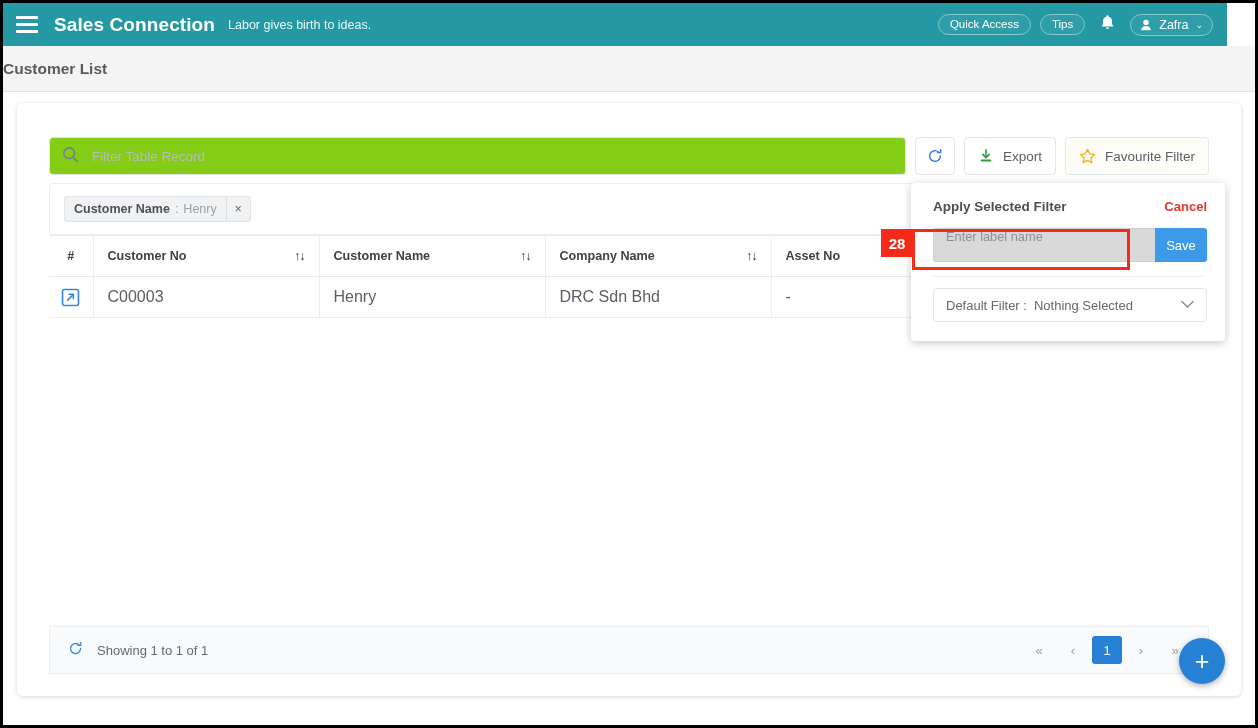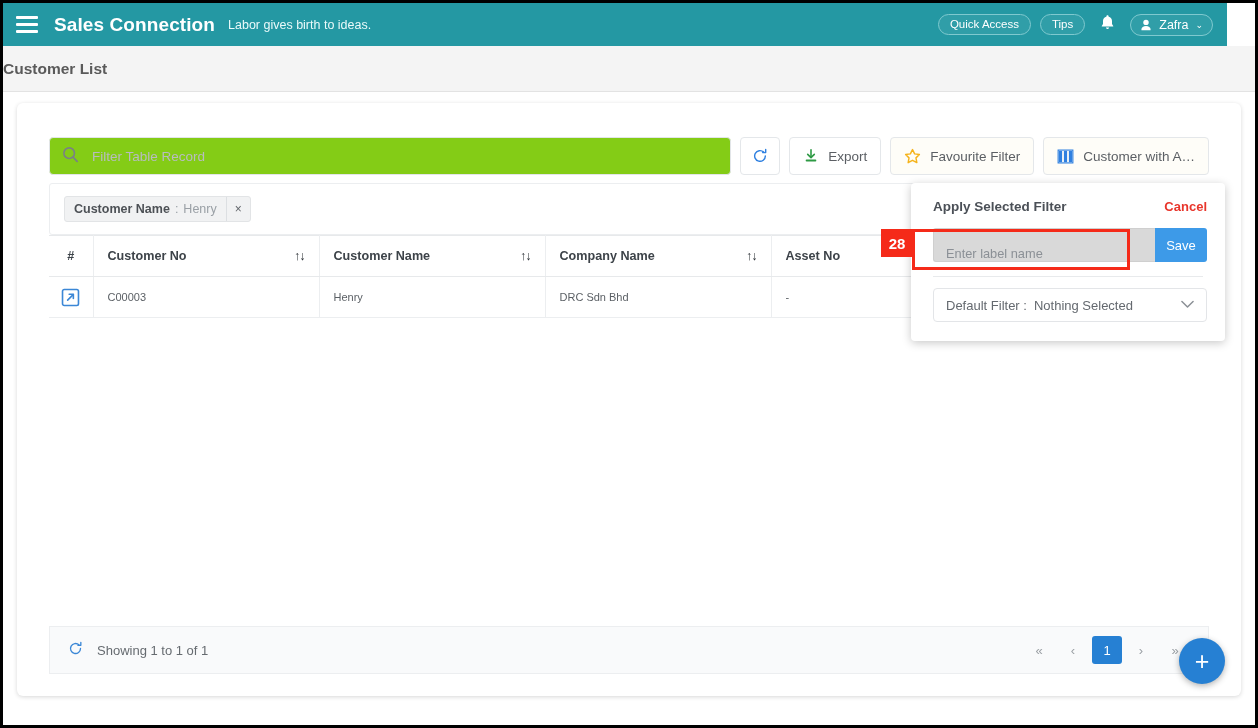--- a/index.html
+++ b/index.html
@@ -150,21 +150,21 @@
     white-space: nowrap;
   }
   thead th .hinner { display: flex; align-items: center; }
   thead th .sort {
     margin-left: auto; color: #31363b; font-size: 12.5px; letter-spacing: -1px;
     cursor: pointer;
   }
   tbody td {
     height: 41px; border-bottom: 1px solid #eceef0;
     border-right: 1px solid #eceef0;
-    font-size: 11px; color: #5a5f64; padding: 0 14px;
+    font-size: 16px; color: #5a5f64; padding: 0 14px;
     white-space: nowrap;
   }
   td.idxcell, th.idxcell { width: 44px; padding: 0; text-align: center; }
   .openicon { width: 19px; height: 19px; display: inline-block; vertical-align: middle; }
 
   
   .footer {
     position: absolute; left: 32px; bottom: 22px;
     width: 1160px; height: 48px;
     background: #f9fafb; border: 1px solid #eceef0;
@@ -207,21 +207,21 @@
     margin-left: auto; font-size: 13px; font-weight: bold;
     color: #e8352b; cursor: pointer;
   }
   .popup-inputrow {
     display: flex; align-items: stretch;
     margin: 14px 18px 0 22px; height: 34px;
   }
   .popup-input {
     flex: 1; background: #d9d9d9; border: 1px solid #cfcfcf;
     border-right: none; border-radius: 3px 0 0 3px;
-    display: flex; align-items: flex-end; padding: 0 12px;
+    display: flex; align-items: flex-start; padding: 0 12px;
   }
   .popup-input input {
     border: none; outline: none; background: transparent; width: 100%;
     font-size: 12.8px; color: #5a5f64;
     font-family: "Liberation Sans", sans-serif;
   }
   .popup-input input::placeholder { color: #8b9096; }
   .popup-save {
     width: 52px; background: #3d9ae8; color: #ffffff;
     border-radius: 0 3px 3px 0;
@@ -325,29 +325,20 @@
         <span>Export</span>
       </div>
 
       <div class="tbtn">
         <svg width="17" height="17" viewBox="0 0 20 20" fill="none" aria-hidden="true">
           <path d="M10 1.8l2.5 5.1 5.6.8-4 3.9 1 5.6-5.1-2.7-5.1 2.7 1-5.6-4-3.9 5.6-.8z" stroke="#f5b31b" stroke-width="1.7" stroke-linejoin="round" fill="none"></path>
         </svg>
         <span>Favourite Filter</span>
       </div>
 
-      <div class="tbtn">
-        <svg width="17" height="17" viewBox="0 0 18 18" aria-hidden="true">
-          <rect x="2" y="3" width="3.4" height="12" fill="#2f80e0"></rect>
-          <rect x="7.3" y="3" width="3.4" height="12" fill="#2f80e0"></rect>
-          <rect x="12.6" y="3" width="3.4" height="12" fill="#2f80e0"></rect>
-          <rect x="1.2" y="2.2" width="15.6" height="13.6" fill="none" stroke="#2f80e0" stroke-width="1.2"></rect>
-        </svg>
-        <span>Customer with A…</span>
-      </div>
     </div>
 
     <div class="chiprow">
       <div class="chip">
         <span class="ctext">
           <span>Customer Name</span>
           <span class="csep">:</span>
           <span class="cval">Henry</span>
         </span>
         <span class="cx">×</span>

